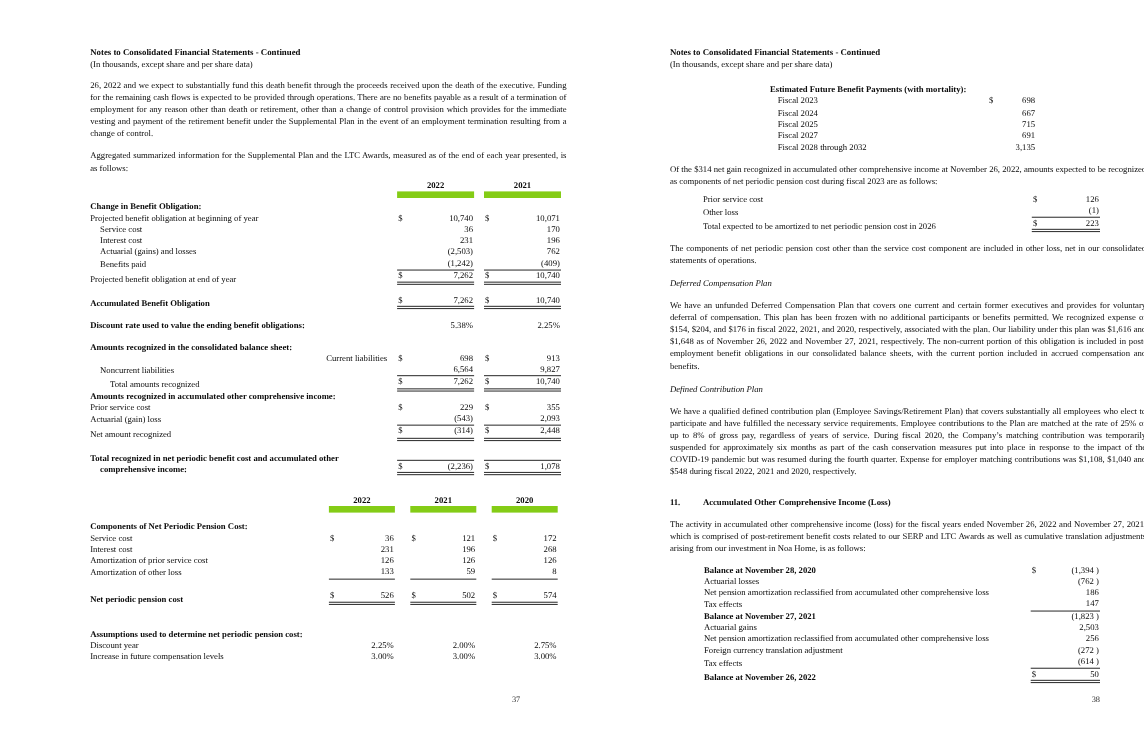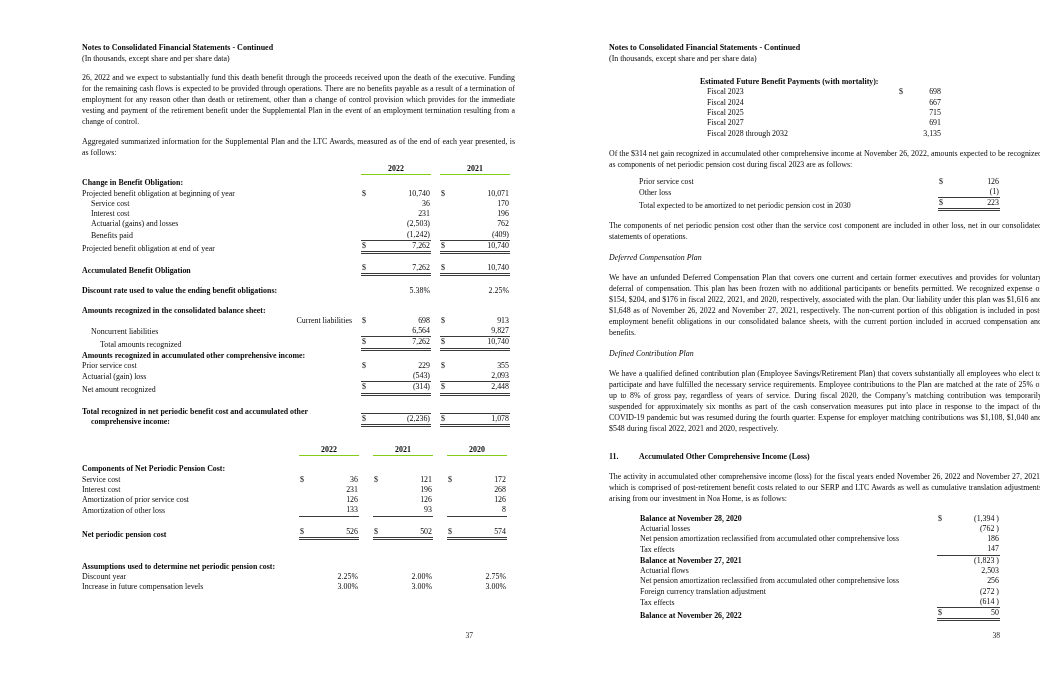--- a/index.html
+++ b/index.html
@@ -45,21 +45,21 @@
   .tamort .lbl { padding-left:30px; }
   .taoci  .lbl { padding-left:31px; }
 
   .cell {
     flex:0 0 var(--colw); width:var(--colw); margin-left:var(--gap);
     display:flex; justify-content:space-between; align-items:flex-end;
     padding:0 1px;
   }
   .cell.hdr {
     display:block; text-align:center; font-weight:bold;
-    border-bottom:1px solid #84cc16;
+    border-bottom:6px solid #84cc16;
   }
   .rt  { border-top:1px solid #3a3a3a; }
   .rb1 { border-bottom:1px solid #3a3a3a; }
   .rb2 { border-bottom:3px double #3a3a3a; }
 
   .pageno { position:absolute; top:631px; width:433px; text-align:right; font-size:7.6px; color:#2a2a2a; }
   #pn-left  { left:40px; }
   #pn-right { left:567px; }
 </style>
 </head>
@@ -315,21 +315,21 @@
         </div>
       </div>
       <div class="trow">
         <div class="lbl">Amortization of other loss</div>
         <div class="cell rb1">
           <span class="d"></span>
           <span class="v">133</span>
         </div>
         <div class="cell rb1">
           <span class="d"></span>
-          <span class="v">93</span>
+          <span class="v">59</span>
         </div>
         <div class="cell rb1">
           <span class="d"></span>
           <span class="v">8</span>
         </div>
       </div>
       <div style="height: 10px;"></div>
       <div class="trow">
         <div class="lbl b">Net periodic pension cost</div>
         <div class="cell rb2">
@@ -438,21 +438,21 @@
         </div>
       </div>
       <div class="trow">
         <div class="lbl">Other loss</div>
         <div class="cell rb1">
           <span class="d"></span>
           <span class="v">(1)</span>
         </div>
       </div>
       <div class="trow">
-        <div class="lbl">Total expected to be amortized to net periodic pension cost in 2030</div>
+        <div class="lbl">Total expected to be amortized to net periodic pension cost in 2026</div>
         <div class="cell rb2">
           <span class="d">$</span>
           <span class="v">223</span>
         </div>
       </div>
     </div>
 
   <p class="body">The components of net periodic pension cost other than the service cost component are included in other loss, net in our consolidated statements of operations.</p>
 
   <div class="italic-h">Deferred Compensation Plan</div>
@@ -498,21 +498,21 @@
         </div>
       </div>
       <div class="trow">
         <div class="lbl b">Balance at November 27, 2021</div>
         <div class="cell">
           <span class="d"></span>
           <span class="v">(1,823 )</span>
         </div>
       </div>
       <div class="trow">
-        <div class="lbl">Actuarial flows</div>
+        <div class="lbl">Actuarial gains</div>
         <div class="cell">
           <span class="d"></span>
           <span class="v">2,503</span>
         </div>
       </div>
       <div class="trow">
         <div class="lbl">Net pension amortization reclassified from accumulated other comprehensive loss</div>
         <div class="cell">
           <span class="d"></span>
           <span class="v">256</span>

